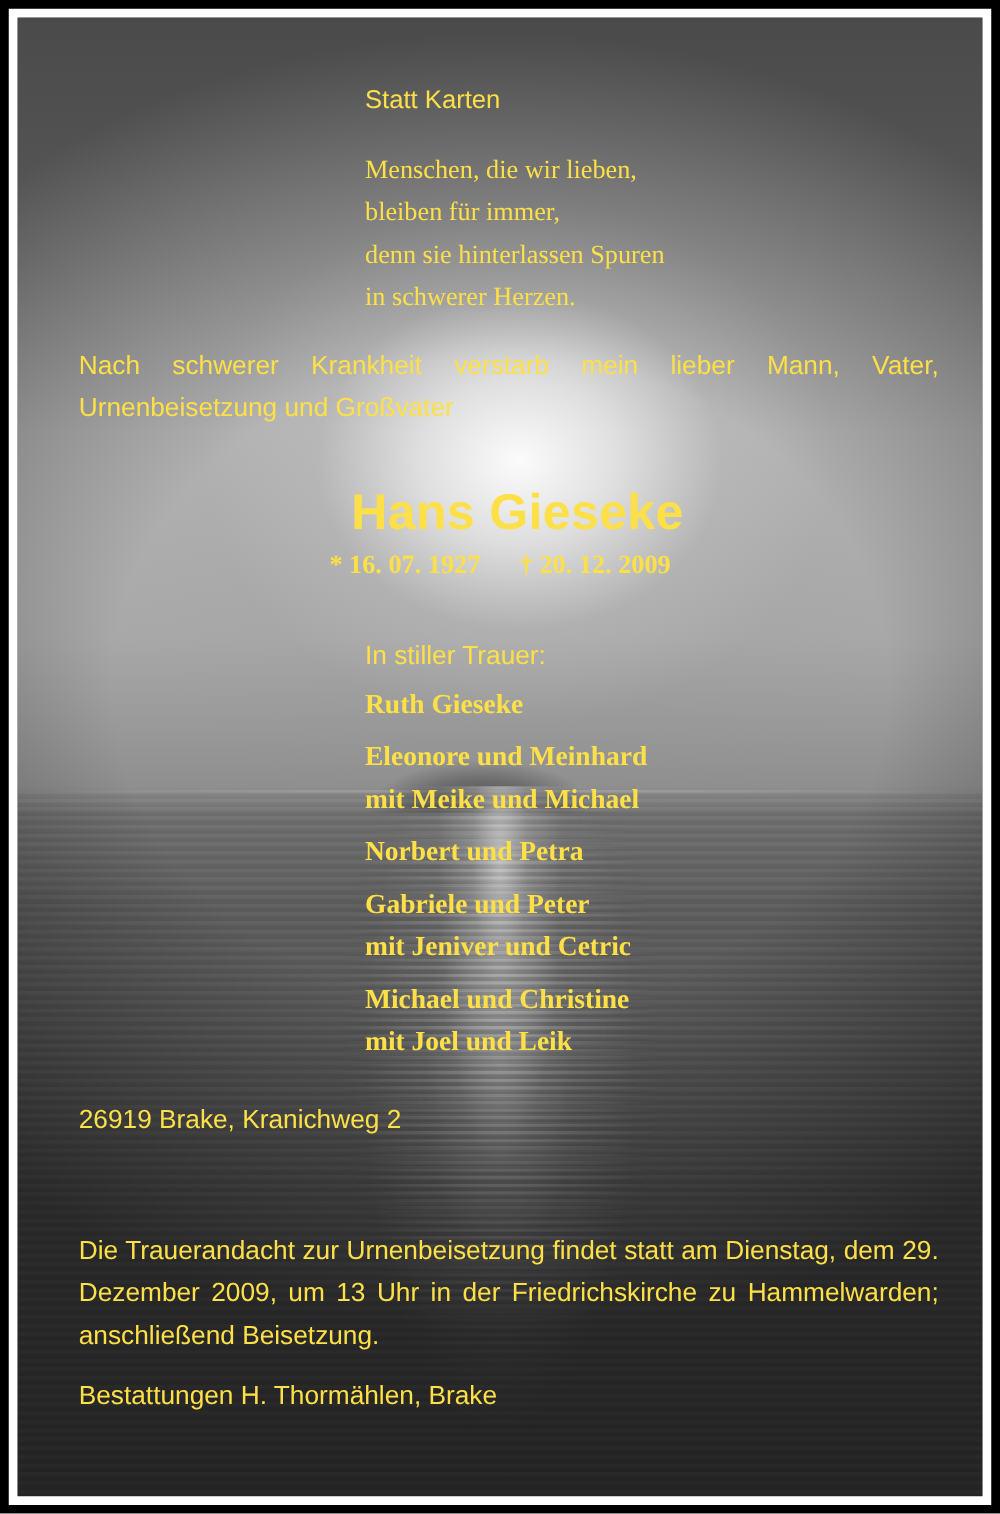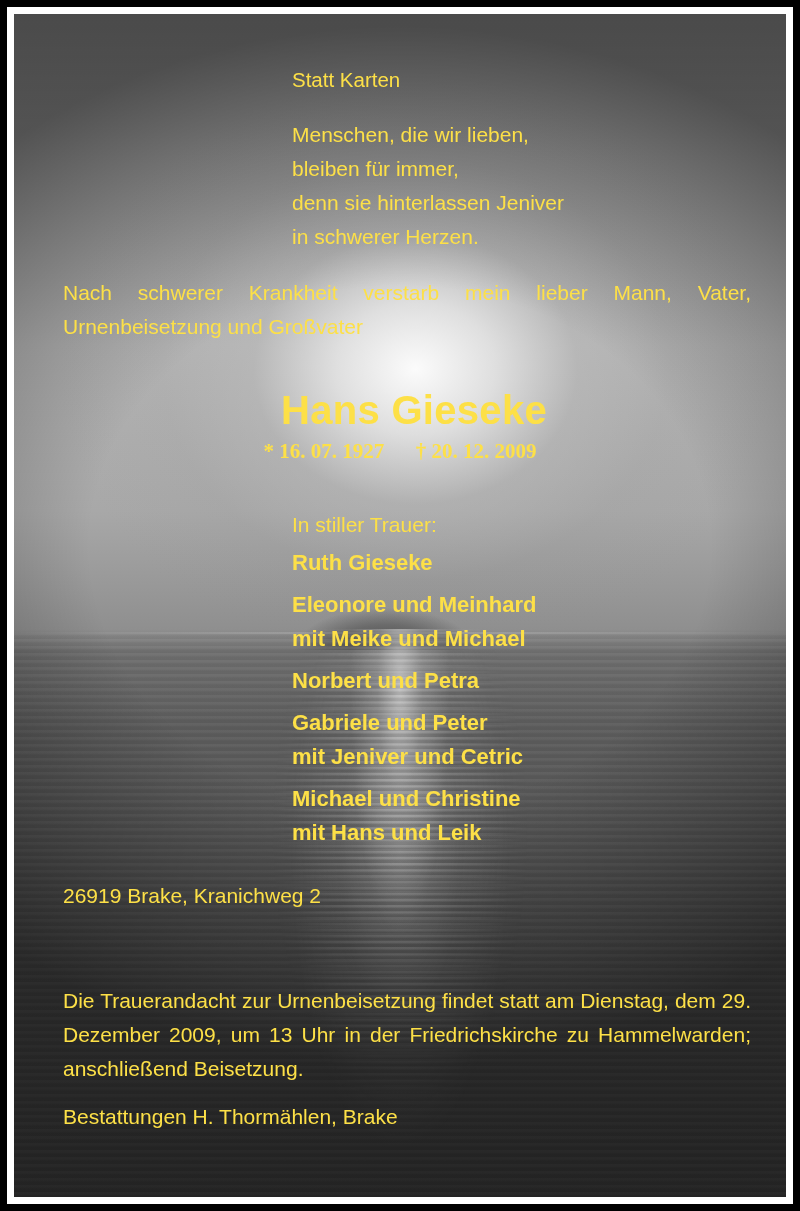--- a/index.html
+++ b/index.html
@@ -116,21 +116,21 @@
     inset: 0;
     color: #fde047;
   }
   .t {
     position: absolute;
     white-space: pre;
   }
   .block {
     position: absolute;
   }
-  .line { white-space: pre; }
+  .line { white-space: pre; font-family: Liberation Serif, serif; }
 
   .s-small   { font-size: 20.5px; line-height: 32px; }
   .s-body    { font-size: 21px;   line-height: 34px; }
   .s-bold    { font-size: 22px;   line-height: 34px; font-weight: bold; }
   .s-name    { font-size: 40px;   font-weight: bold; letter-spacing: .3px; padding-left: 28px; }
   .s-dates   { font-size: 21px;   font-weight: bold; }
 
   .just {
     text-align: justify;
     text-align-last: left;
@@ -166,21 +166,21 @@
     <div class="water-bands"></div>
     <div class="bg-vignette"></div>
 
     <div class="content">
 
       <div class="t s-small" id="statt">Statt Karten</div>
 
       <div class="block" id="poem">
         <div class="line s-body">Menschen, die wir lieben,</div>
         <div class="line s-body">bleiben für immer,</div>
-        <div class="line s-body">denn sie hinterlassen Jeniver</div>
+        <div class="line s-body">denn sie hinterlassen Spuren</div>
         <div class="line s-body">in schwerer Herzen.</div>
       </div>
 
       <div class="block s-body just" id="intro">Nach schwerer Krankheit verstarb mein lieber Mann, Vater, Urnenbeisetzung und Großvater</div>
 
       <div class="t s-name" id="name">Hans Gieseke</div>
 
       <div class="t s-dates" id="dates"><span>*</span> <span>16. 07. 1927</span>&nbsp;&nbsp;&nbsp;&nbsp;&nbsp;&nbsp;<span>†</span> <span>20. 12. 2009</span></div>
 
       <div class="t s-body" id="trauer-lbl">In stiller Trauer:</div>
@@ -195,21 +195,21 @@
         </div>
         <div class="mourner-group">
           <div class="line s-bold">Norbert und Petra</div>
         </div>
         <div class="mourner-group">
           <div class="line s-bold">Gabriele und Peter</div>
           <div class="line s-bold">mit Jeniver und Cetric</div>
         </div>
         <div class="mourner-group">
           <div class="line s-bold">Michael und Christine</div>
-          <div class="line s-bold">mit Hans und Leik</div>
+          <div class="line s-bold">mit Joel und Leik</div>
         </div>
       </div>
 
       <div class="t s-body" id="address">26919 Brake, Kranichweg 2</div>
 
       <div class="block s-body just" id="service">Die Trauerandacht zur Urnenbeisetzung findet statt am Dienstag, dem 29. Dezember 2009, um 13 Uhr in der Friedrichskirche zu Hammelwarden; anschließend Beisetzung.</div>
 
       <div class="t s-body" id="funeral">Bestattungen H. Thormählen, Brake</div>
 
     </div>

